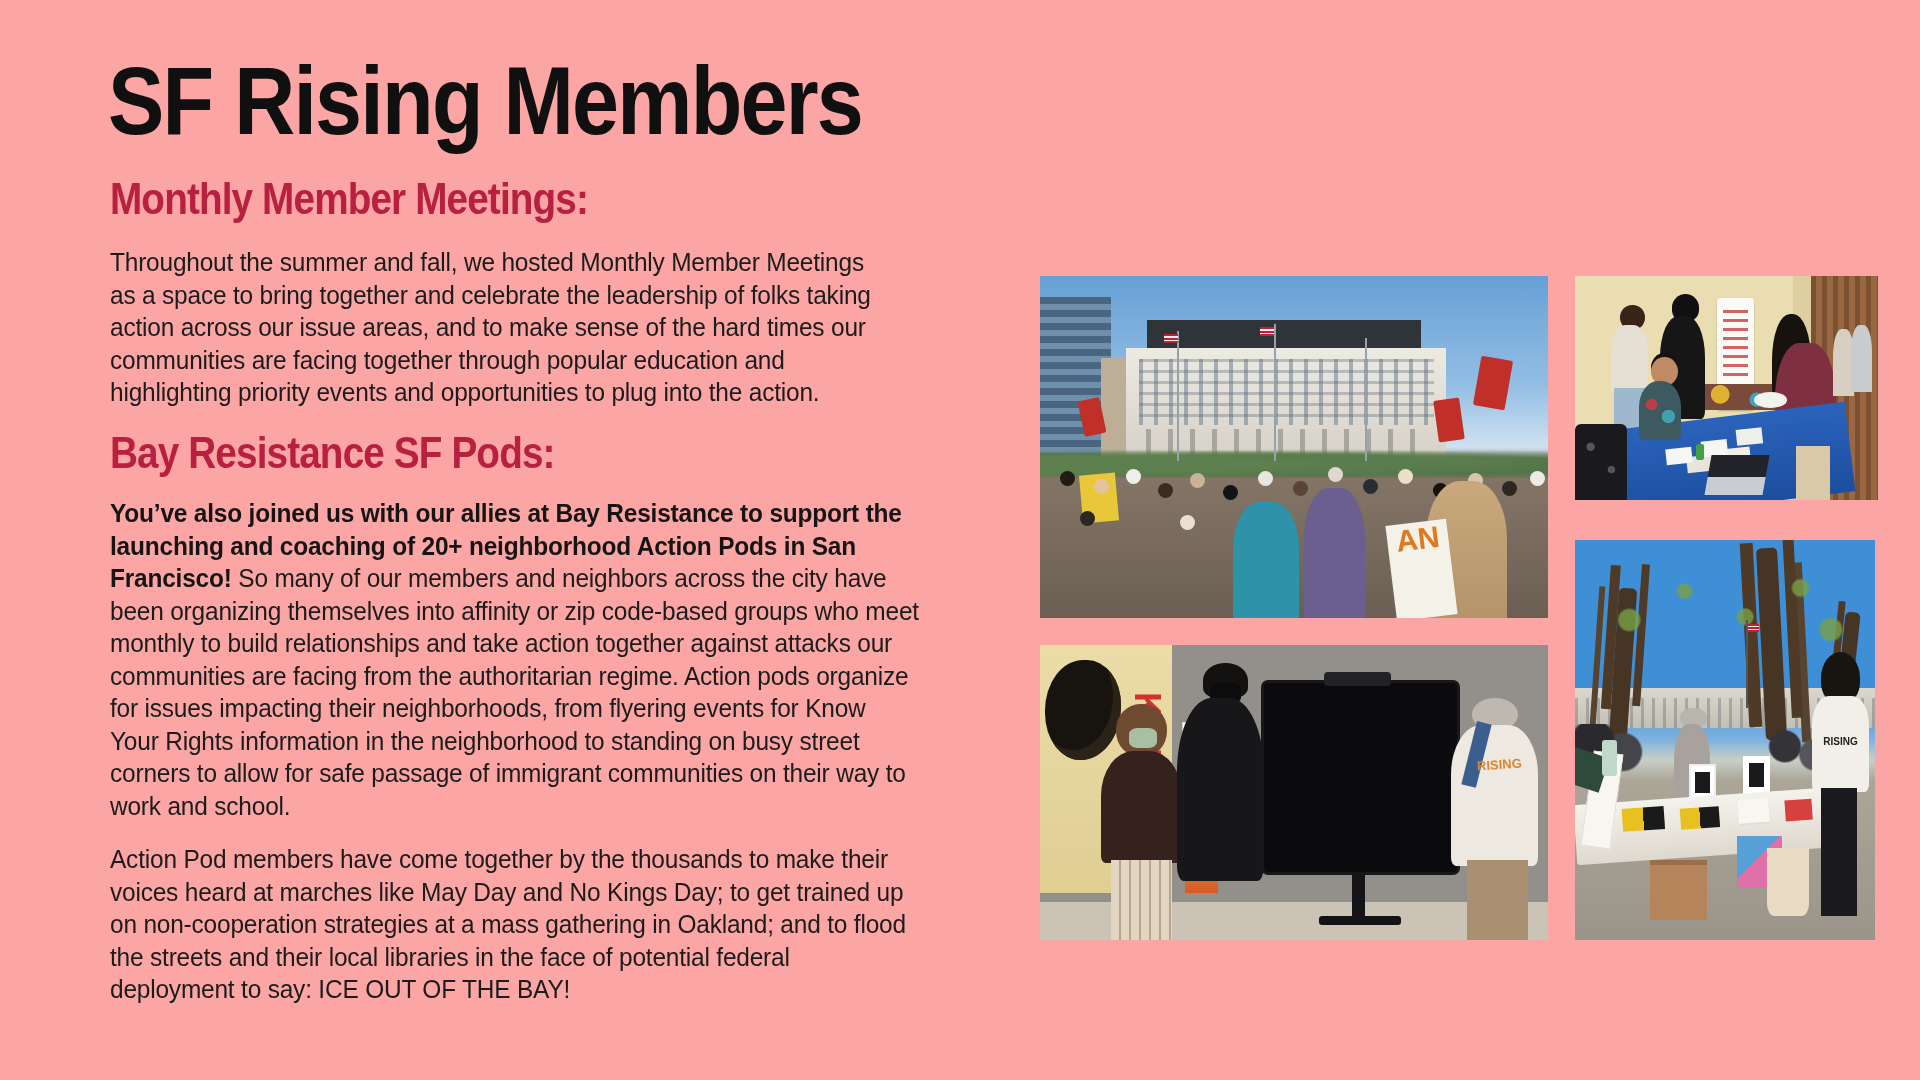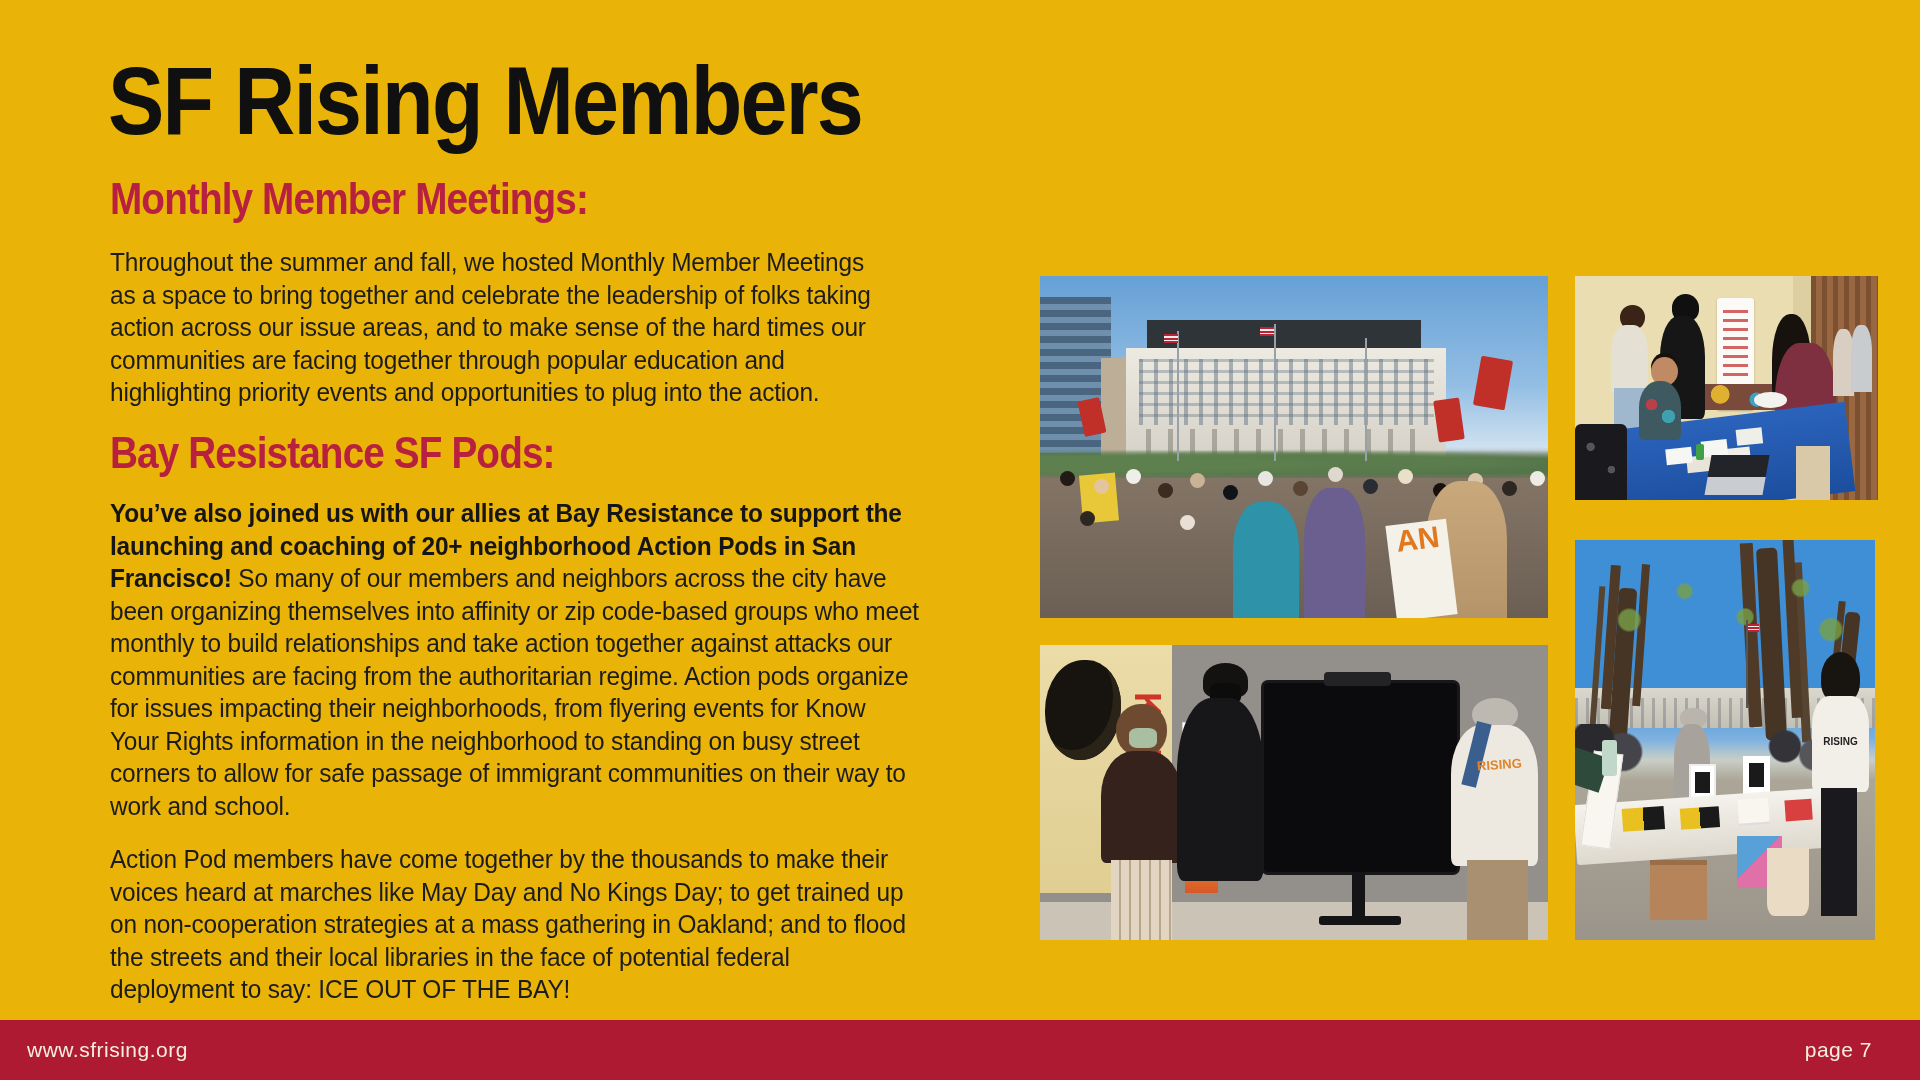--- a/index.html
+++ b/index.html
@@ -1,16 +1,16 @@
 <!DOCTYPE html>
 <html><head>
 <meta charset="utf-8">
 <style>
   html,body{margin:0;padding:0;background:#FAF1E1;}
-  .page{position:relative;width:1920px;height:1080px;background:#eab308;overflow:hidden;
+  .page{position:relative;width:1920px;height:1080px;background:#fca5a5;overflow:hidden;
         font-family:"Liberation Sans",sans-serif;color:#1C1C1C;}
 
   
   .title{position:absolute;left:108px;top:46px;margin:0;font-size:96px;font-weight:bold;
          color:#101010;letter-spacing:-2px;white-space:nowrap;
          transform:scaleX(.88);transform-origin:0 0;}
   .sec-h{position:absolute;margin:0;font-size:44px;font-weight:bold;color:#B7213F;
          letter-spacing:-1px;white-space:nowrap;transform:scaleX(.88);transform-origin:0 0;}
   .h-monthly{left:110px;top:174px;}
   .h-pods{left:110px;top:428px;}
@@ -324,18 +324,14 @@
     <div class="o-armL"></div>
     <div class="o-bottle"></div>
     <div class="o-poster"></div>
     <div class="o-box"></div>
     <div class="o-tote"></div>
     <div class="o-pRhair"></div>
     <div class="o-pRb">RISING</div>
     <div class="o-pRp"></div>
   </div>
 
-  <div class="footer">
-    <span>www.sfrising.org</span>
-    <span>page 7</span>
-  </div>
 
 </div>
 
 </body></html>

